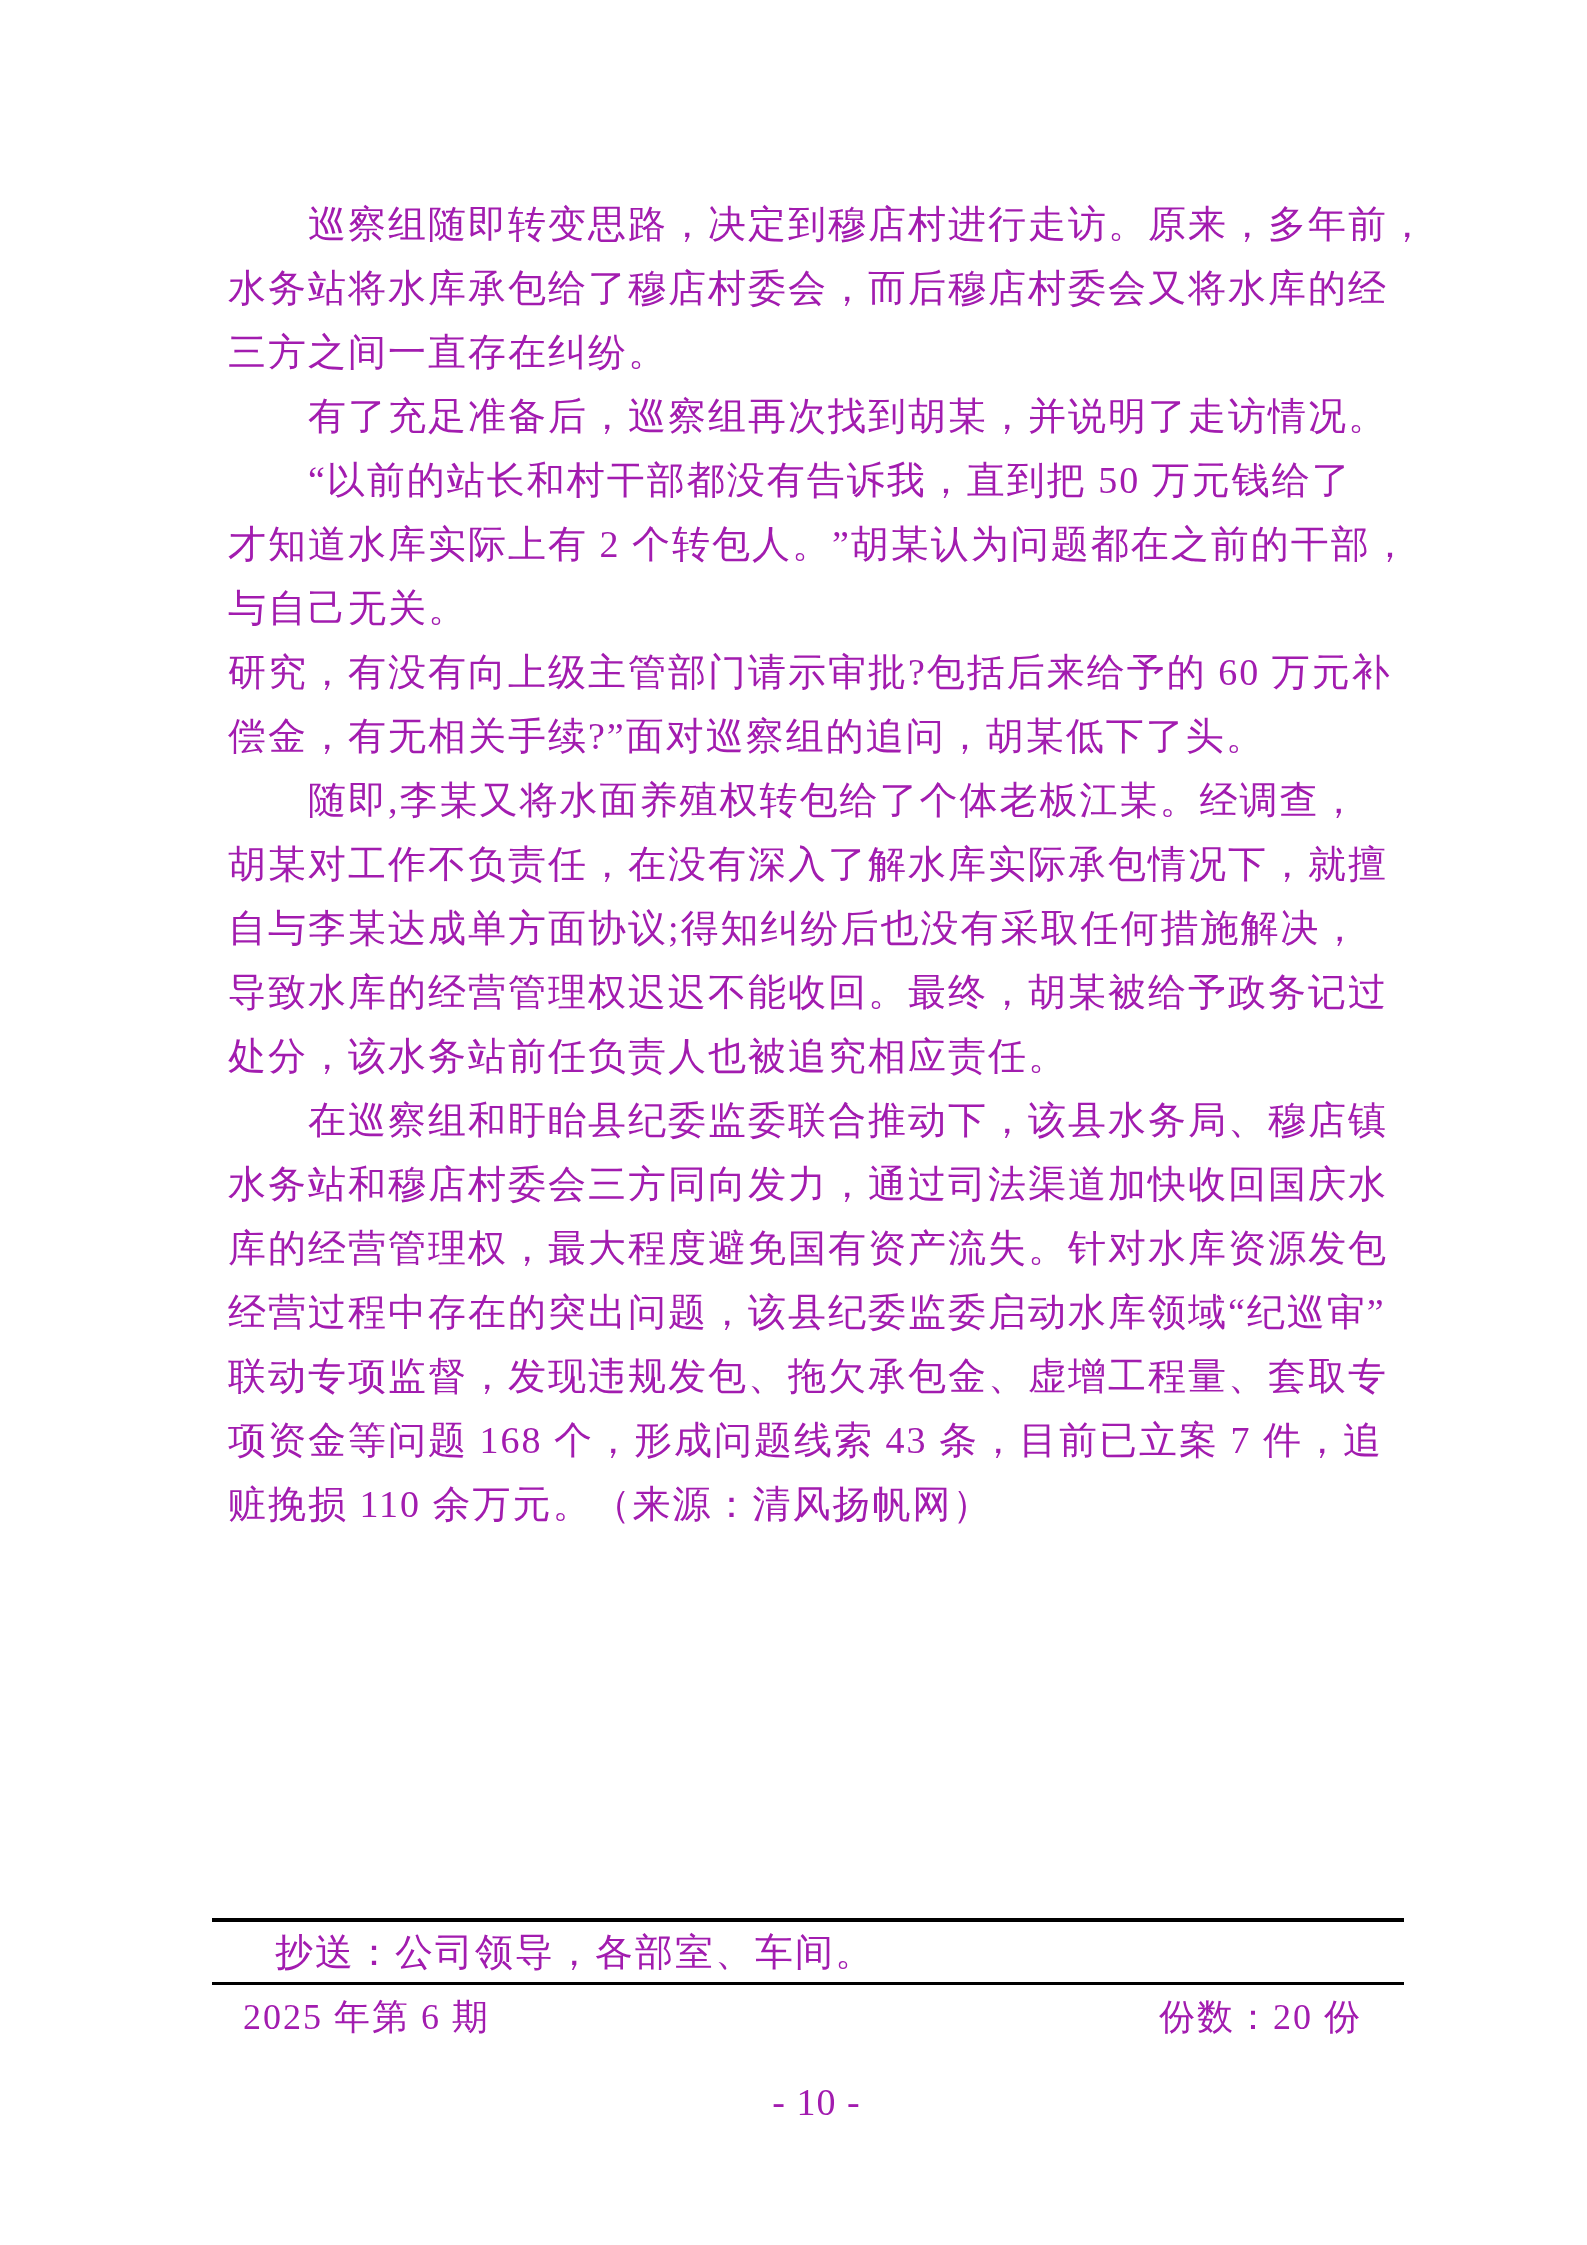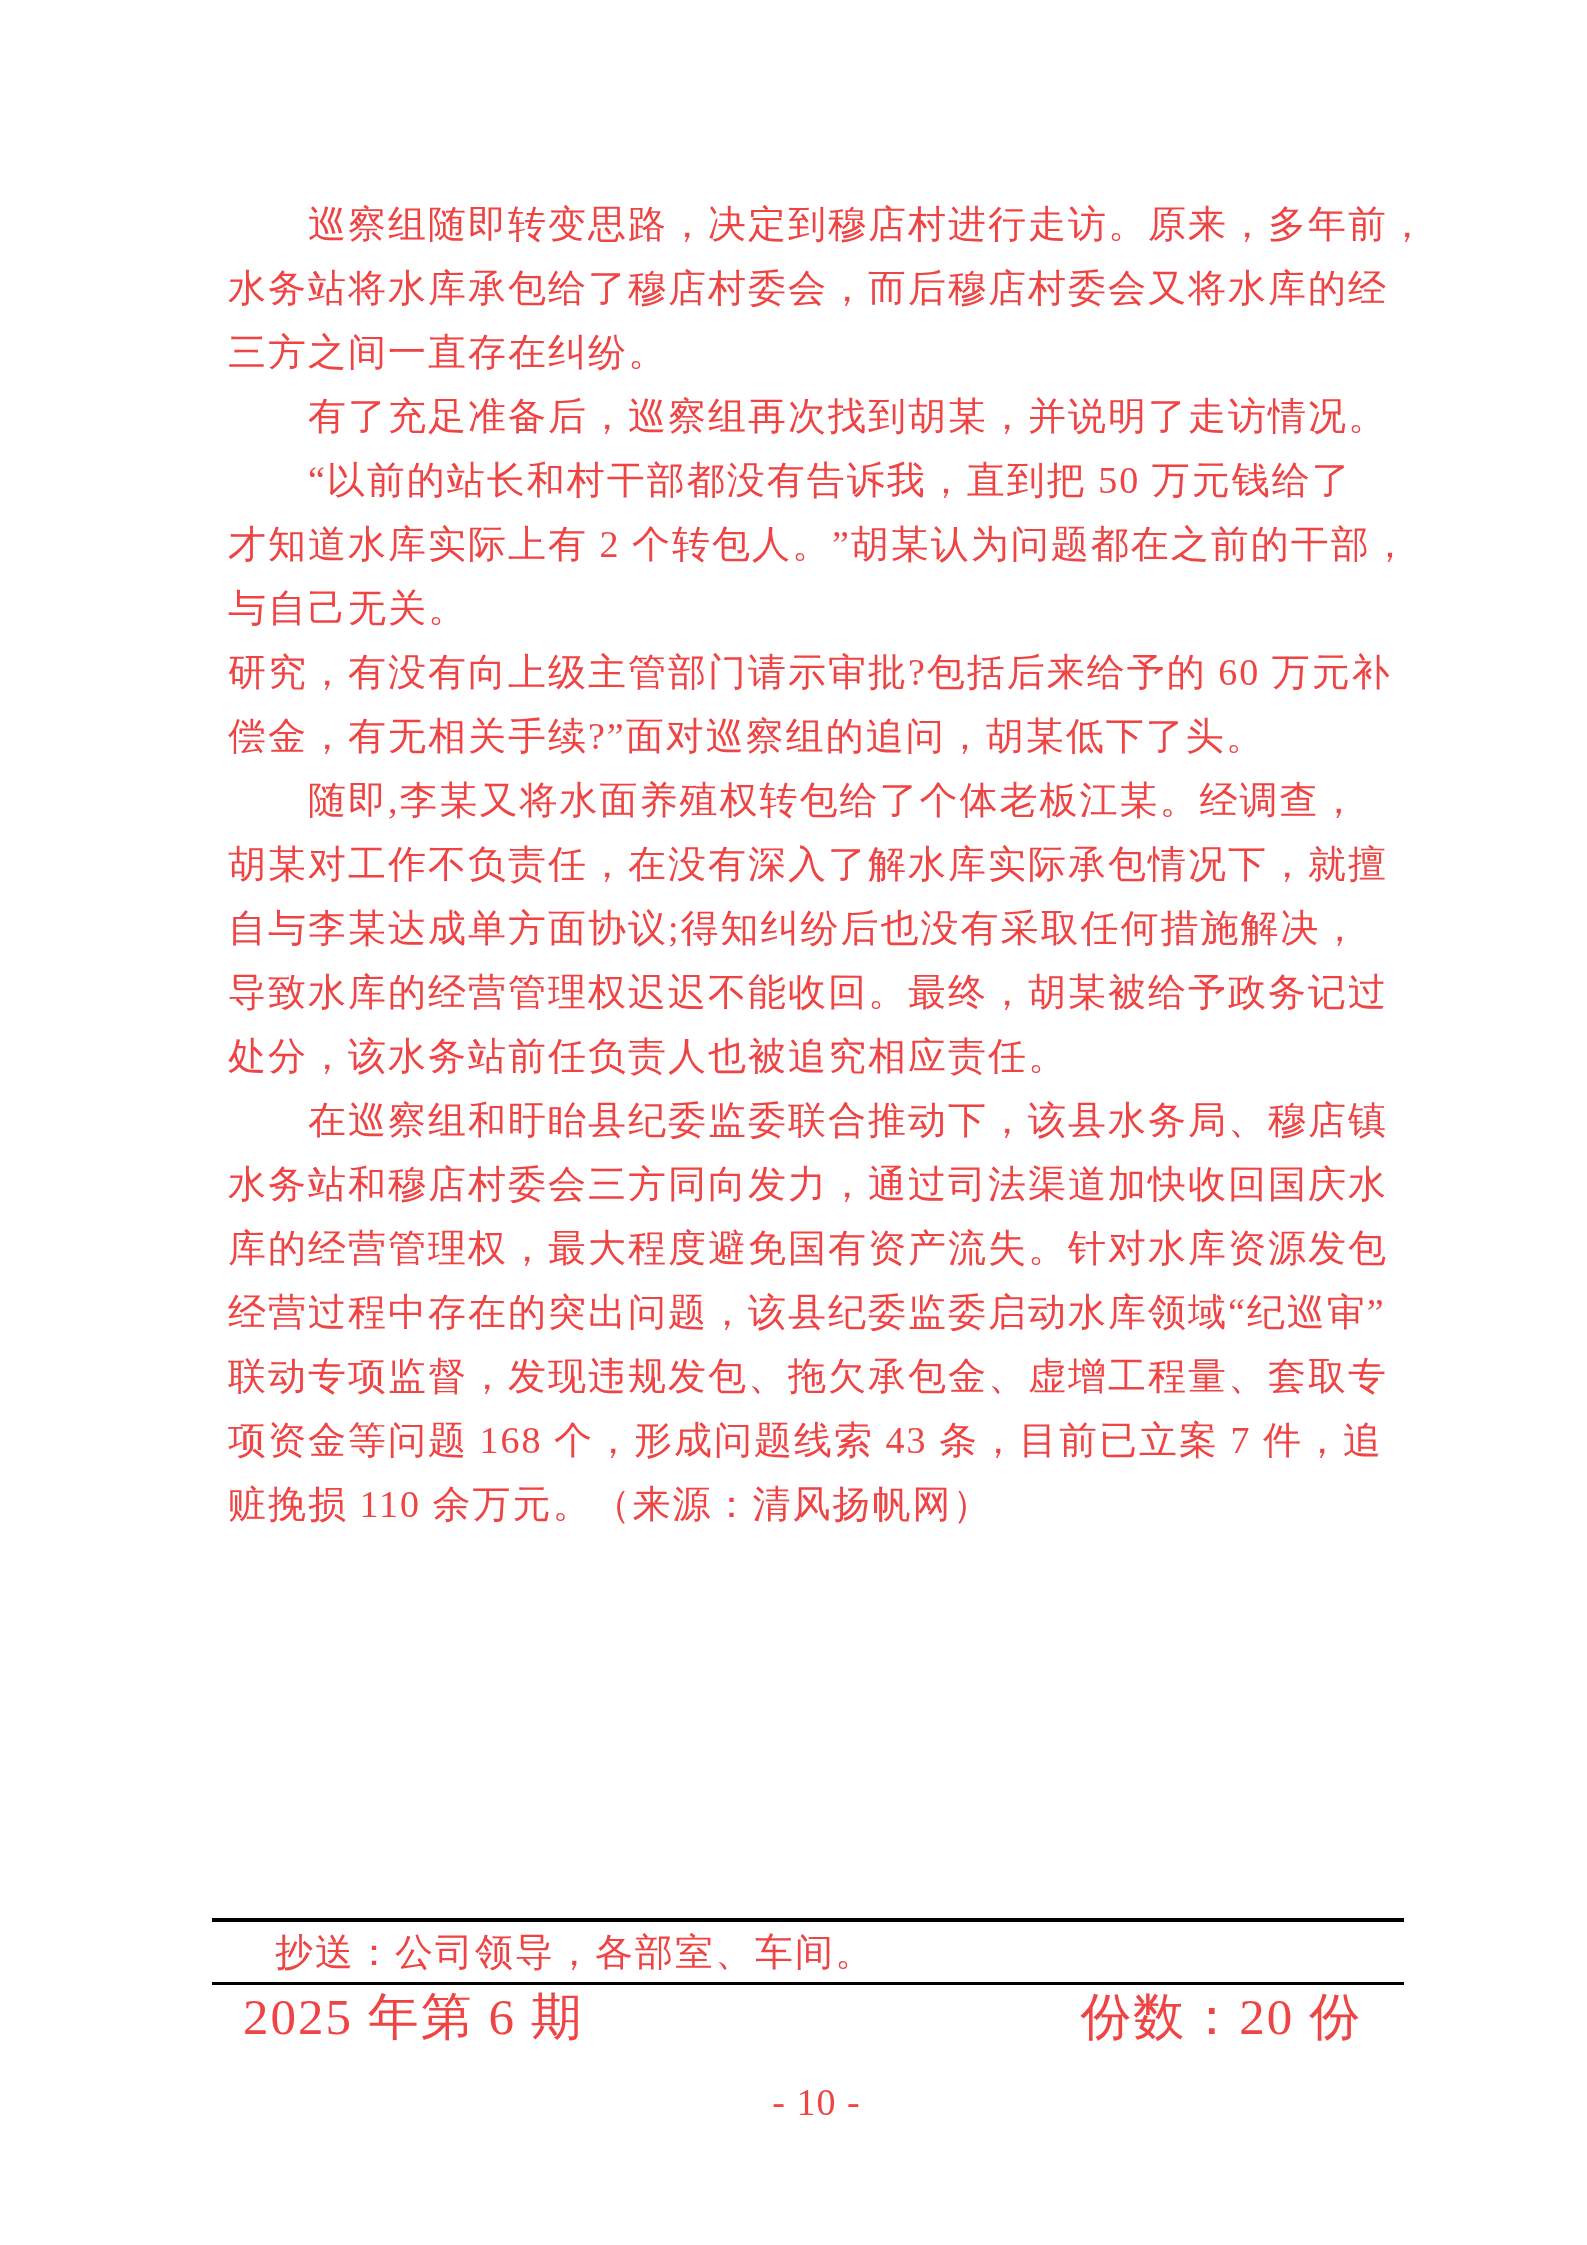--- a/index.html
+++ b/index.html
@@ -1,21 +1,21 @@
 <!DOCTYPE html>
 <html><head>
 <meta charset="utf-8">
 <style>
   html, body { margin: 0; padding: 0; background: #e8e8e8; }
   .page {
     position: relative;
     width: 1587px;
     height: 2245px;
     background: #ffffff;
-    color: #ef4444;
+    color: #a21caf;
     font-family: "Liberation Serif", "DejaVu Serif", serif;
     overflow: hidden;
   }
   .body-text {
     position: absolute;
     left: 228px;
     top: 192px;
     width: 1250px;
   }
   .line {
@@ -46,21 +46,21 @@
   }
   .issue-row {
     position: absolute;
     left: 212px;
     top: 1994px;
     width: 1192px;
     box-sizing: border-box;
     padding: 0 42px 0 31px;
     display: flex;
     justify-content: space-between;
-    font-size: 51px;
+    font-size: 36px;
     letter-spacing: 2px;
     line-height: 46px;
   }
   .page-number {
     position: absolute;
     left: 23px;
     top: 2080px;
     width: 1587px;
     text-align: center;
     font-size: 38px;

